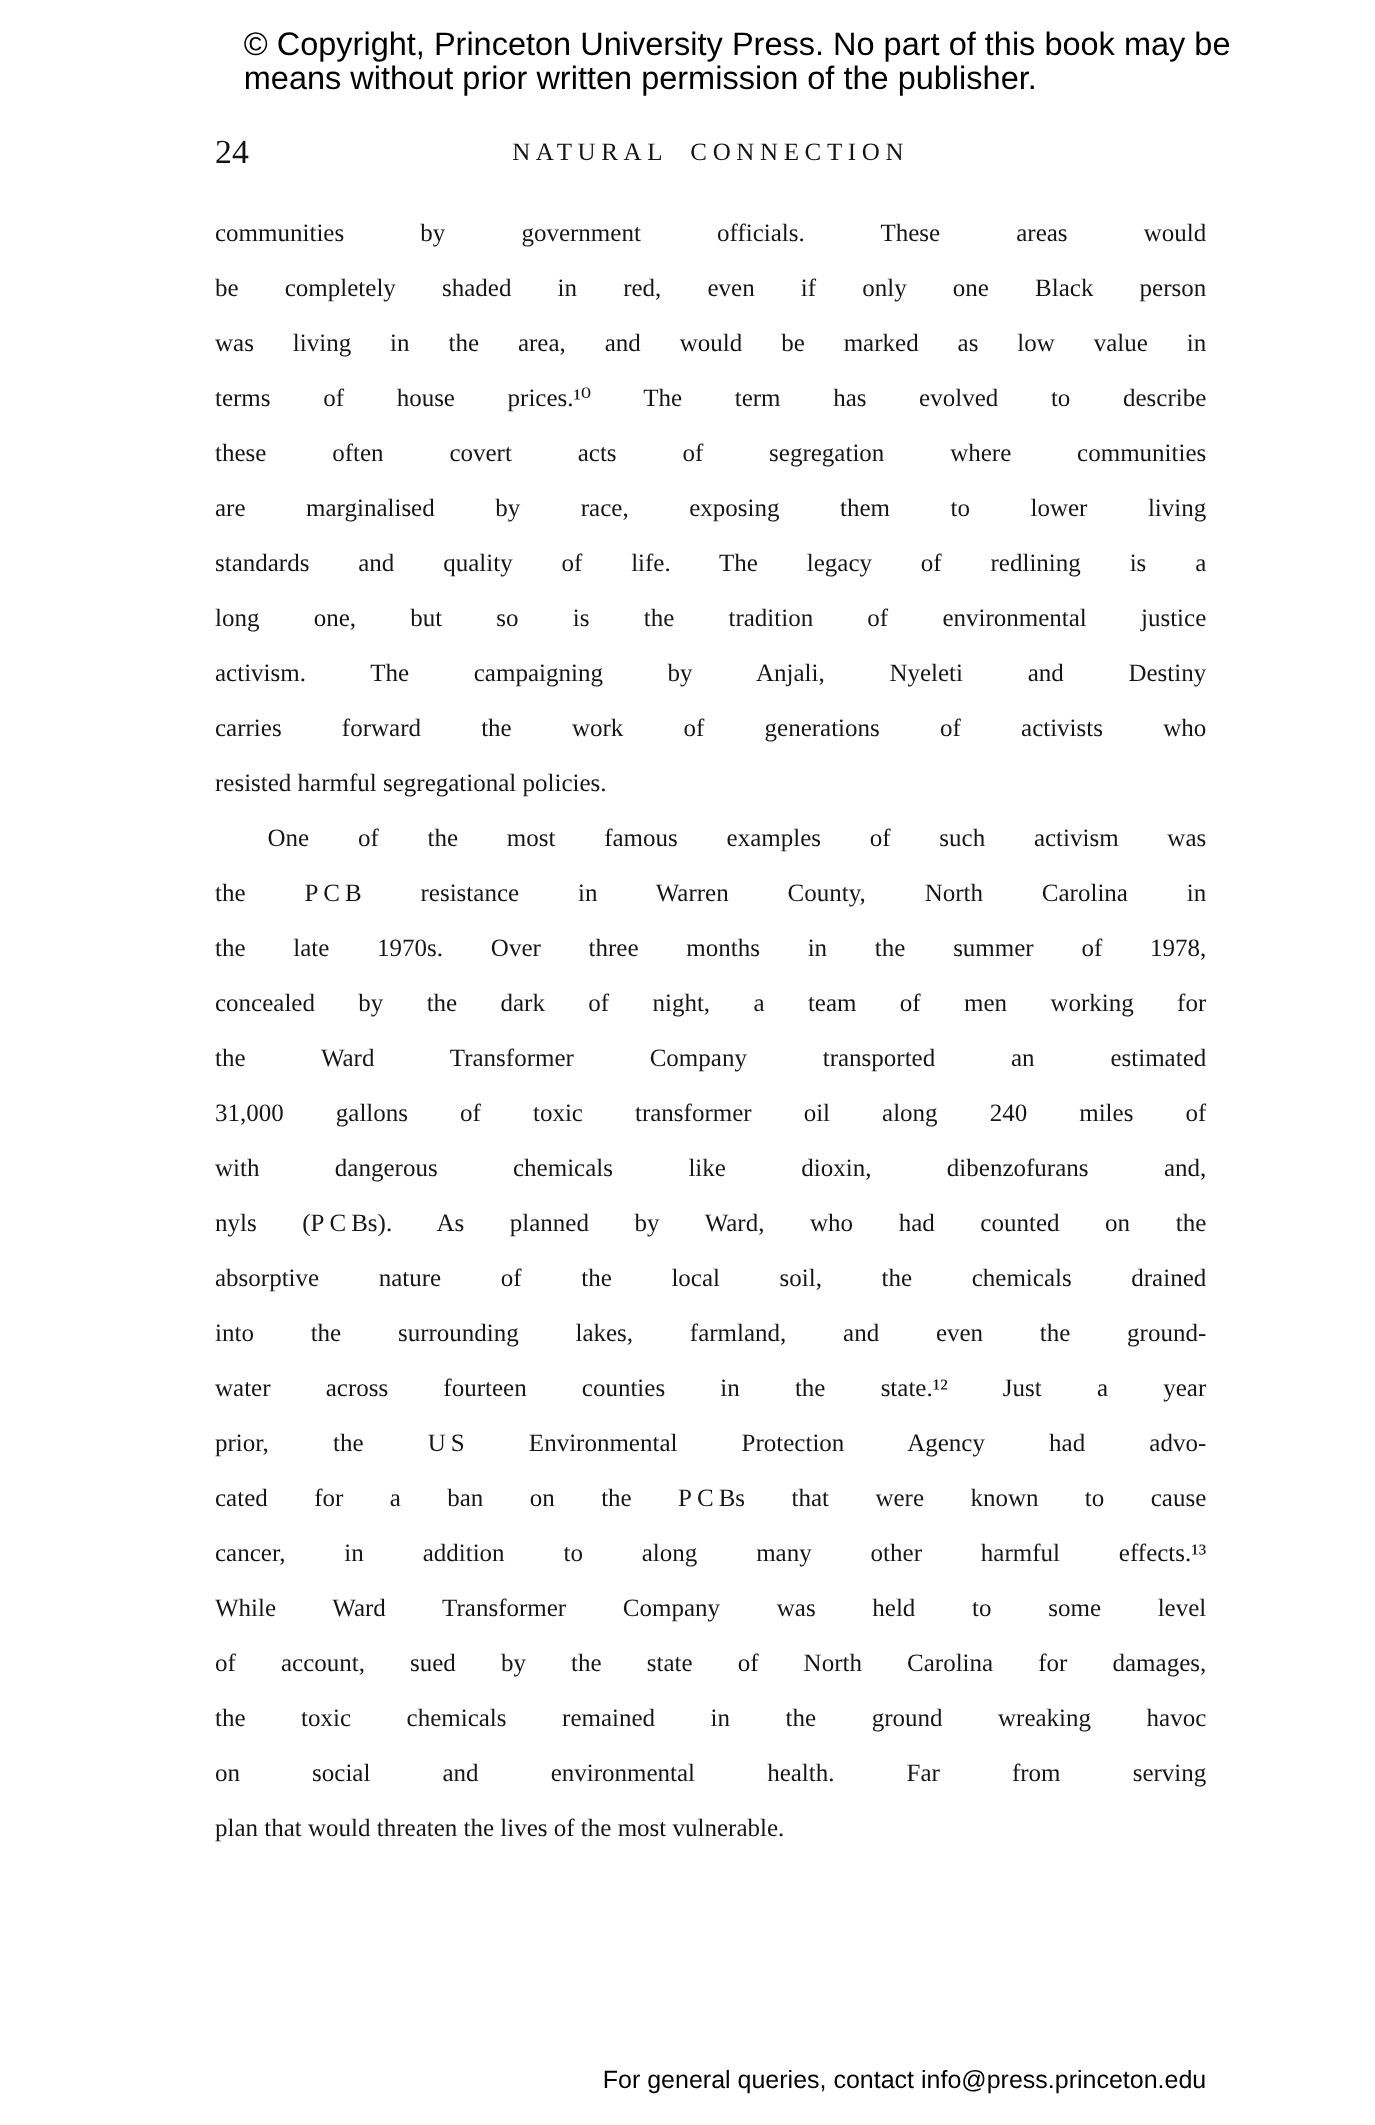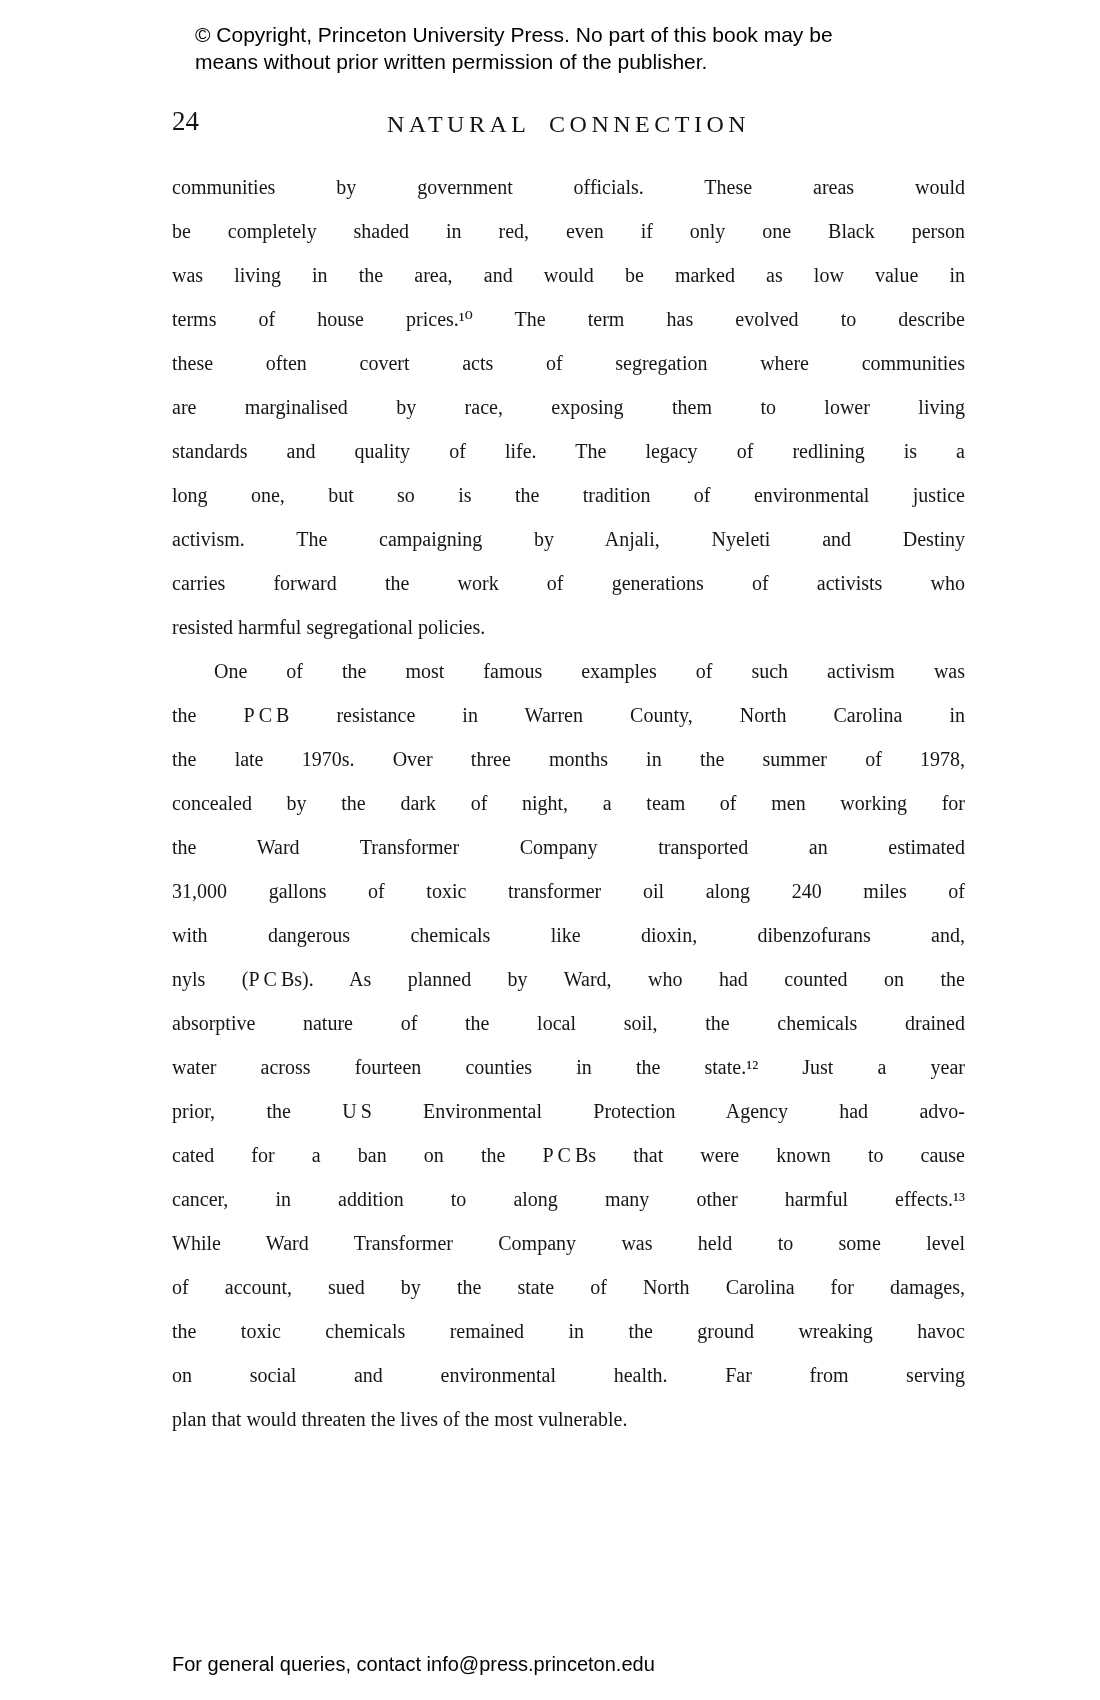--- a/index.html
+++ b/index.html
@@ -8,41 +8,41 @@
     height: 1700px;
     position: relative;
     background: #ffffff;
     overflow: hidden;
   }
   .copyright {
     position: absolute;
     left: 195px;
     top: 22px;
     font-family: "Liberation Sans", sans-serif;
-    font-size: 21px;
+    font-size: 26px;
     line-height: 26.5px;
     color: #000000;
     white-space: nowrap;
   }
   .page-number {
     position: absolute;
     left: 172px;
     top: 106px;
     font-family: "Liberation Serif", "DejaVu Serif", serif;
     font-size: 27px;
     color: #131313;
   }
   .running-head {
     position: absolute;
     left: 172px;
     top: 111px;
     width: 793px;
     text-align: center;
     font-family: "Liberation Serif", "DejaVu Serif", serif;
-    font-size: 24px;
+    font-size: 20px;
     letter-spacing: 4.5px;
     word-spacing: 9px;
     color: #131313;
   }
   .body-text {
     position: absolute;
     left: 172px;
     top: 165px;
     width: 793px;
     font-family: "Liberation Serif", "DejaVu Serif", serif;
@@ -61,21 +61,21 @@
     text-align-last: left;
   }
   .line.indent {
     text-indent: 42px;
   }
   .footer {
     position: absolute;
     left: 172px;
     top: 1653px;
     width: 793px;
-    text-align: left;
+    text-align: right;
     font-family: "Liberation Sans", sans-serif;
     font-size: 20px;
     color: #000000;
   }
 </style>
 </head>
 <body>
 
 <div class="copyright">
   <div>© Copyright, Princeton University Press. No part of this book may be</div>
@@ -103,20 +103,21 @@
     <div class="paragraph">
       <div class="line indent">One of the most famous examples of such activism was</div>
       <div class="line">the P C B resistance in Warren County, North Carolina in</div>
       <div class="line">the late 1970s. Over three months in the summer of 1978,</div>
       <div class="line">concealed by the dark of night, a team of men working for</div>
       <div class="line">the Ward Transformer Company transported an estimated</div>
       <div class="line">31,000 gallons of toxic transformer oil along 240 miles of</div>
       <div class="line">with dangerous chemicals like dioxin, dibenzofurans and,</div>
       <div class="line">nyls (P C Bs). As planned by Ward, who had counted on the</div>
       <div class="line">absorptive nature of the local soil, the chemicals drained</div>
+      <div class="line">into the surrounding lakes, farmland, and even the ground-</div>
       <div class="line">water across fourteen counties in the state.¹² Just a year</div>
       <div class="line">prior, the U S Environmental Protection Agency had advo-</div>
       <div class="line">cated for a ban on the P C Bs that were known to cause</div>
       <div class="line">cancer, in addition to along many other harmful effects.¹³</div>
       <div class="line">While Ward Transformer Company was held to some level</div>
       <div class="line">of account, sued by the state of North Carolina for damages,</div>
       <div class="line">the toxic chemicals remained in the ground wreaking havoc</div>
       <div class="line">on social and environmental health. Far from serving</div>
       <div class="line last">plan that would threaten the lives of the most vulnerable.</div>
     </div>

